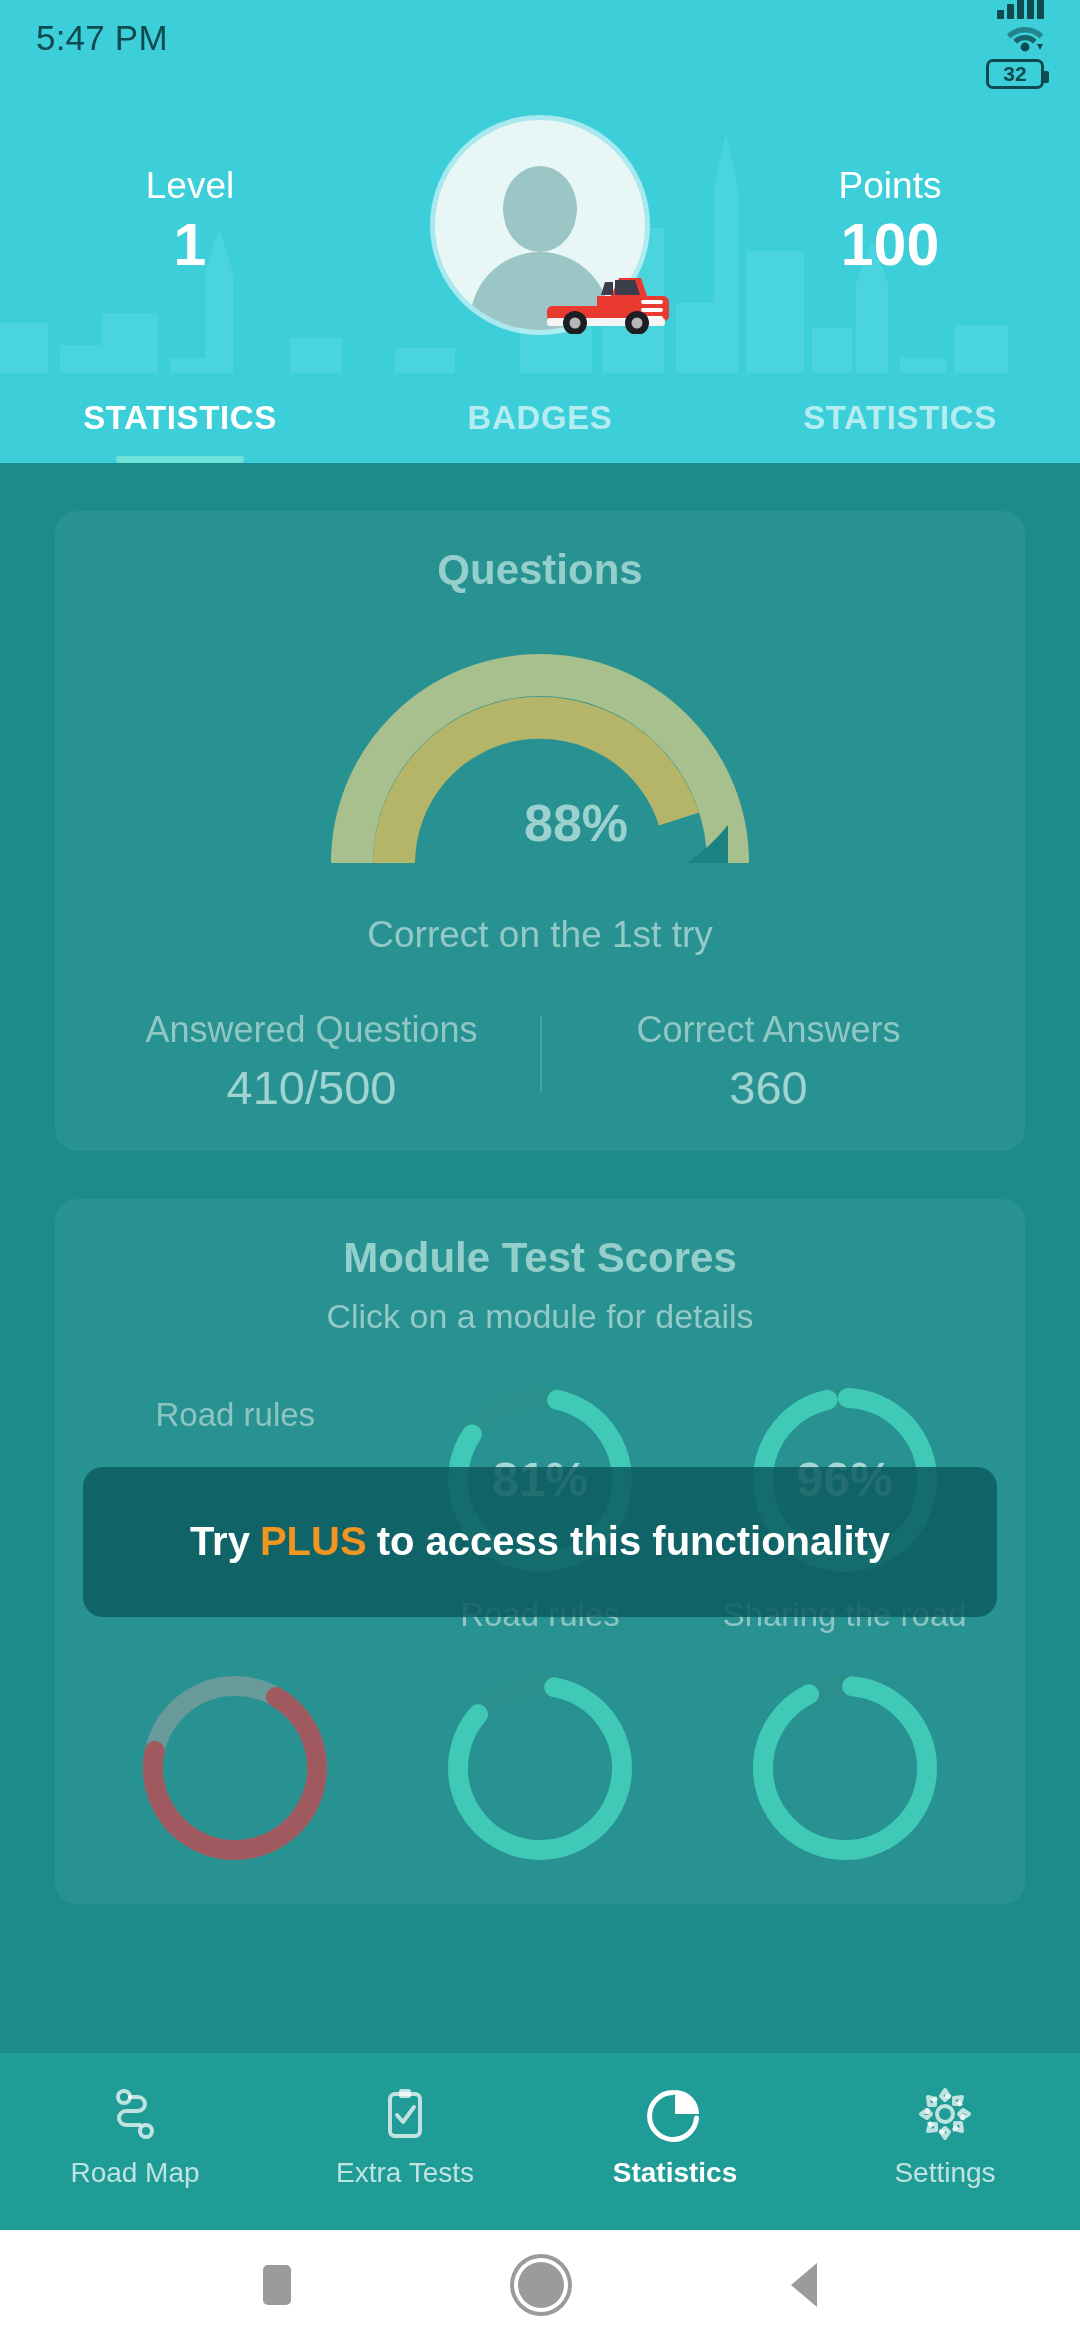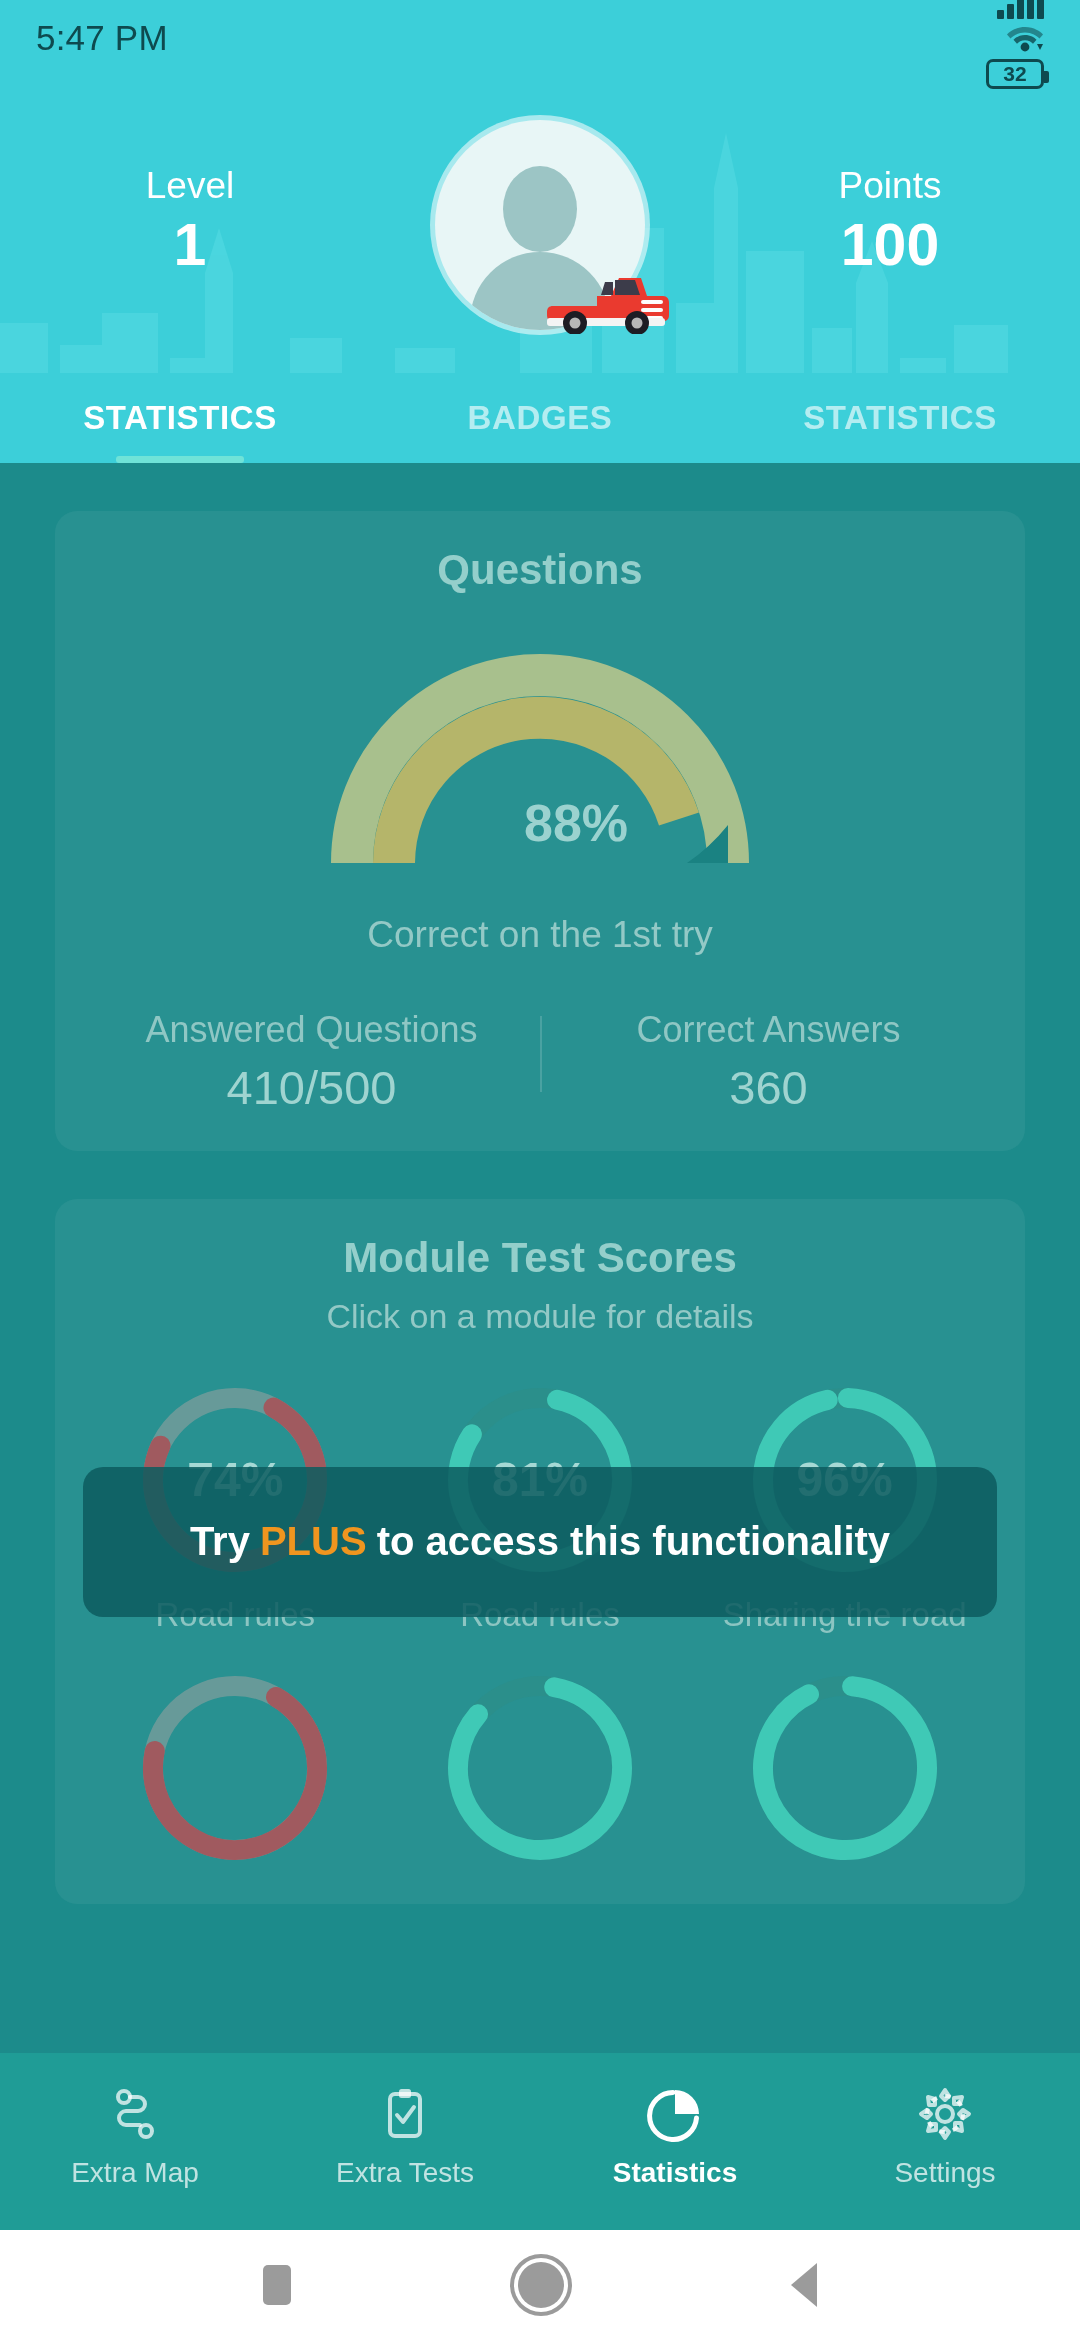--- a/index.html
+++ b/index.html
@@ -395,27 +395,20 @@
       </div>
     </div>
 
     <div class="card">
       <div class="card-title">Module Test Scores</div>
       <div class="card-sub">Click on a module for details</div>
 
       <div id="modules">
 
         <div class="mod">
-          <div class="ring-box">
-            <svg width="200" height="200" viewBox="0 0 200 200">
-              <circle cx="100" cy="100" r="82" fill="none" stroke="#9aa3a0" stroke-width="20" opacity=".55"></circle>
-              <circle cx="100" cy="100" r="82" fill="none" stroke="#a05a5f" stroke-width="20" stroke-linecap="round" stroke-dasharray="381 515" transform="rotate(-62 100 100)"></circle>
-            </svg>
-            <div class="ring-pct">74%</div>
-          </div>
           <div class="mod-label">Road rules</div>
         </div>
 
         <div class="mod">
           <div class="ring-box">
             <svg width="200" height="200" viewBox="0 0 200 200">
               <circle cx="100" cy="100" r="82" fill="none" stroke="#2b8f8b" stroke-width="20"></circle>
               <circle cx="100" cy="100" r="82" fill="none" stroke="#3fc9b6" stroke-width="20" stroke-linecap="round" stroke-dasharray="417 515" transform="rotate(-78 100 100)"></circle>
             </svg>
             <div class="ring-pct">81%</div>
@@ -473,21 +466,21 @@
   <div id="bottomnav">
 
     <div class="nav-item">
       <span>
         <svg width="56" height="56" viewBox="0 0 56 56" fill="none" stroke="currentColor" stroke-width="4">
           <circle cx="17" cy="11" r="6"></circle>
           <circle cx="39" cy="45" r="6"></circle>
           <path d="M23 11 h8 a7 7 0 0 1 0 14 h-12 a7 7 0 0 0 0 14 h14" stroke-linecap="round"></path>
         </svg>
       </span>
-      <span class="nav-label">Extra Map</span>
+      <span class="nav-label">Road Map</span>
     </div>
 
     <div class="nav-item">
       <span>
         <svg width="56" height="56" viewBox="0 0 56 56" fill="none" stroke="currentColor" stroke-width="4">
           <rect x="13" y="8" width="30" height="42" rx="5"></rect>
           <rect x="22" y="3" width="12" height="9" rx="2.5" fill="currentColor" stroke="none"></rect>
           <path d="M20 29 l6 7 11 -15" stroke-linecap="round" stroke-linejoin="round"></path>
         </svg>
       </span>

